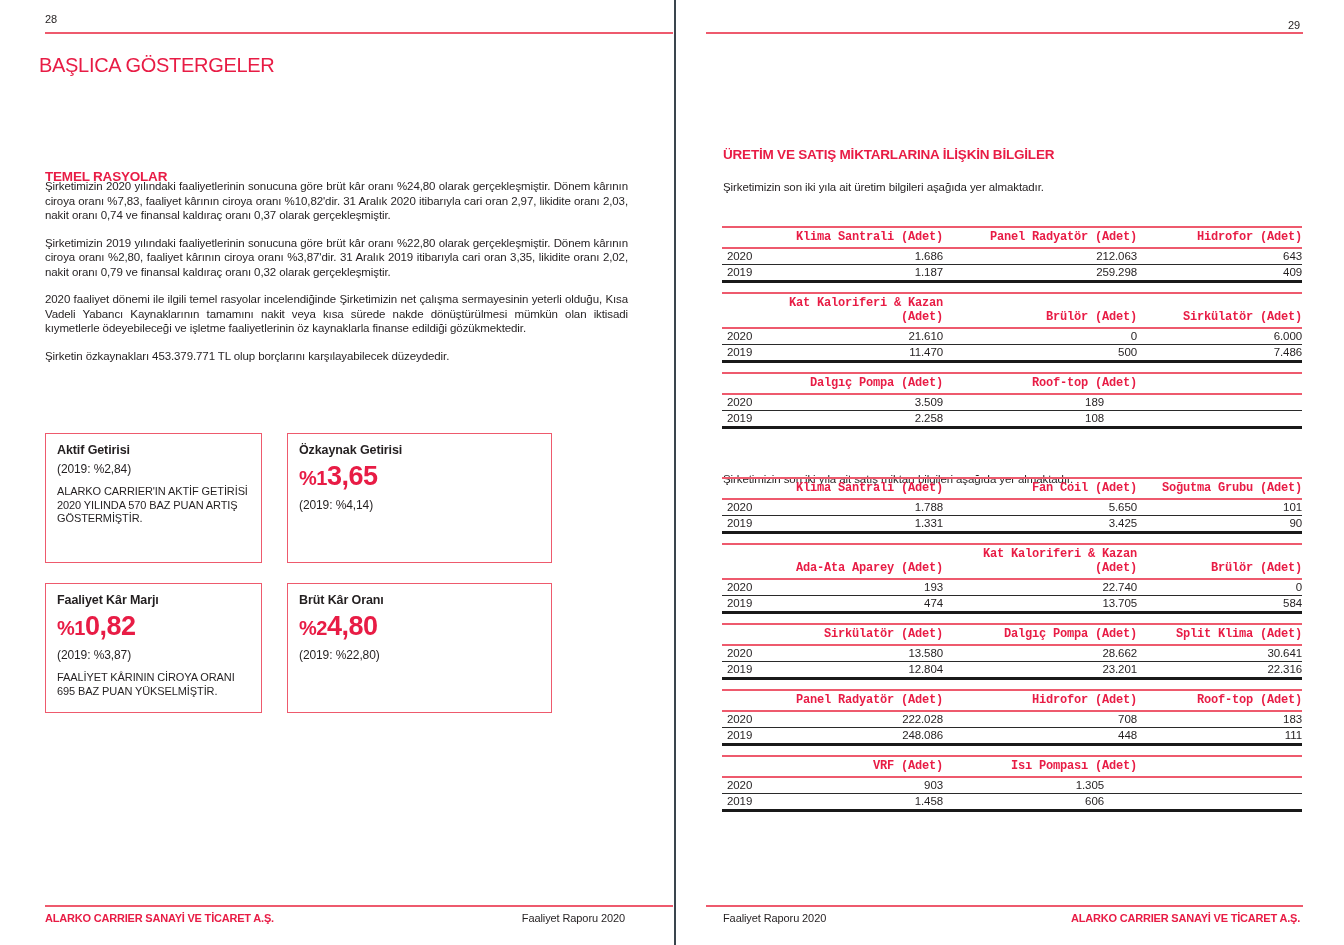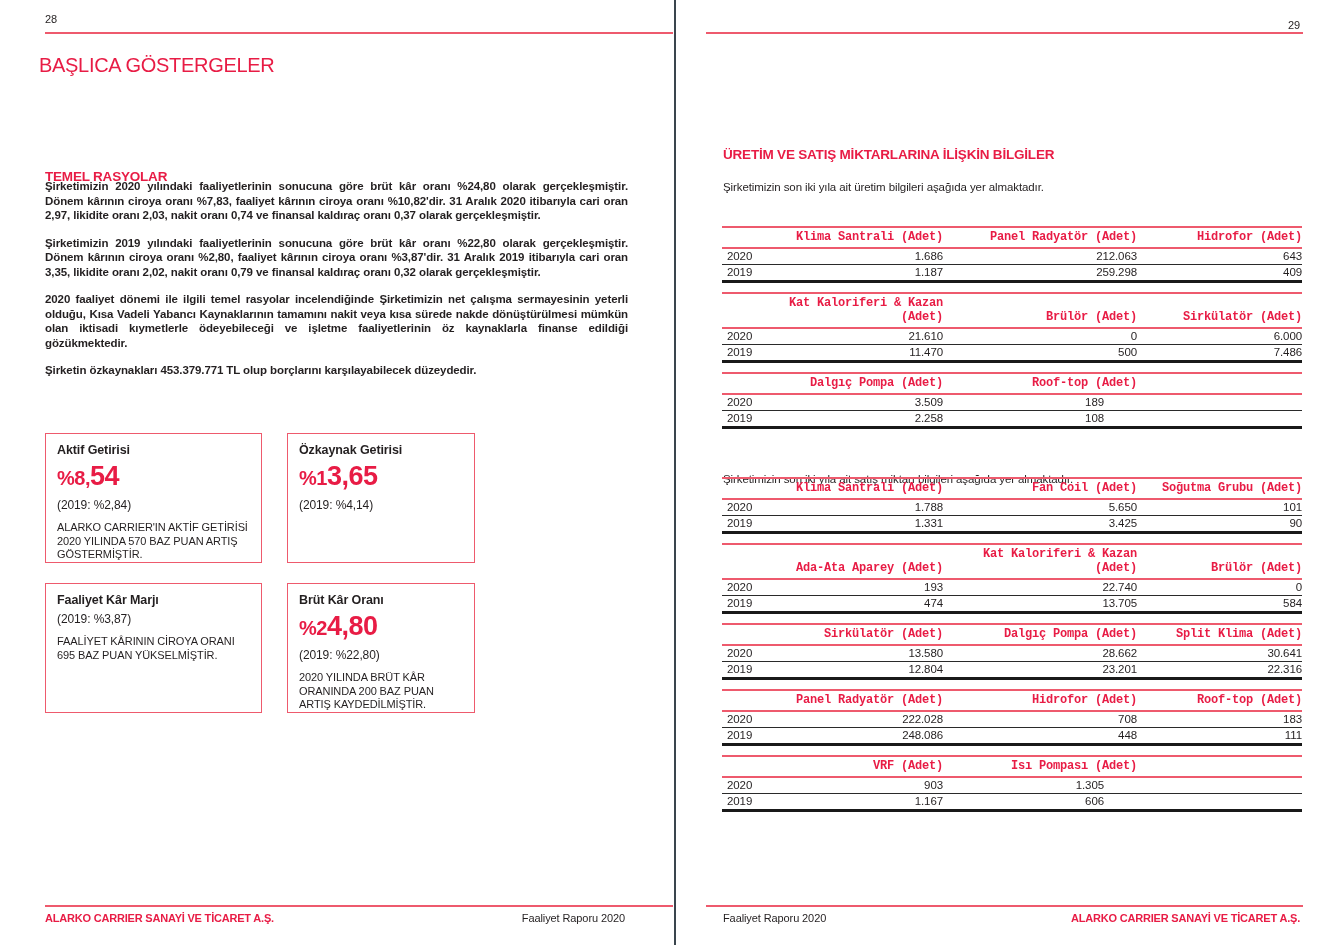--- a/index.html
+++ b/index.html
@@ -15,26 +15,26 @@
     font-family:"Liberation Sans","DejaVu Sans",sans-serif;
     color:var(--ink);letter-spacing:-0.1px;
   }
   .abs{position:absolute;}
   .divider{left:674px;top:0;width:2px;height:945px;background:var(--divider);}
   .rule-red{height:2px;background:var(--rule);}
   .pagenum{font-size:11px;color:var(--ink);}
   .doc-title{left:39px;top:54px;font-size:20px;font-weight:normal;color:var(--accent);letter-spacing:-0.3px;text-align:center;}
   .section-title{font-size:13.5px;font-weight:bold;color:var(--accent);letter-spacing:-0.2px;}
   .paras{left:45px;top:179px;width:583px;}
-  .paras p{font-size:11.5px;line-height:14.5px;text-align:justify;margin-bottom:13px;font-weight:bold;}
+  .paras p{font-size:11.5px;line-height:14.5px;text-align:justify;margin-bottom:13px;}
   .intro{font-size:11.5px;line-height:14px;}
 
   
   .card{border:1px solid var(--rule);background:#fff;padding:9px 11px 8px;width:217px;height:130px;}
-  .card.w2{width:188px;}
+  .card.w2{width:265px;}
   .card .c-title{font-size:12.5px;font-weight:bold;color:var(--ink);margin-bottom:4px;}
   .card .c-value{font-size:27px;font-weight:bold;color:var(--accent);line-height:30px;letter-spacing:-0.5px;}
   .card .c-value::first-letter{font-size:20px;}
   .card .c-prev{font-size:12px;margin-top:5px;}
   .card .c-caption{font-size:11px;line-height:13.5px;margin-top:9px;letter-spacing:-0.1px;}
 
   
   .tables{width:580px;}
   table.dtable{width:100%;border-collapse:collapse;table-layout:fixed;
     border-top:2px solid var(--rule);border-bottom:3px solid #191919;margin-bottom:9px;}
@@ -64,39 +64,38 @@
 
 <div class="abs paras">
   <p>Şirketimizin 2020 yılındaki faaliyetlerinin sonucuna göre brüt kâr oranı %24,80 olarak gerçekleşmiştir. Dönem kârının ciroya oranı %7,83, faaliyet kârının ciroya oranı %10,82'dir. 31 Aralık 2020 itibarıyla cari oran 2,97, likidite oranı 2,03, nakit oranı 0,74 ve finansal kaldıraç oranı 0,37 olarak gerçekleşmiştir.</p>
   <p>Şirketimizin 2019 yılındaki faaliyetlerinin sonucuna göre brüt kâr oranı %22,80 olarak gerçekleşmiştir. Dönem kârının ciroya oranı %2,80, faaliyet kârının ciroya oranı %3,87'dir. 31 Aralık 2019 itibarıyla cari oran 3,35, likidite oranı 2,02, nakit oranı 0,79 ve finansal kaldıraç oranı 0,32 olarak gerçekleşmiştir.</p>
   <p>2020 faaliyet dönemi ile ilgili temel rasyolar incelendiğinde Şirketimizin net çalışma sermayesinin yeterli olduğu, Kısa Vadeli Yabancı Kaynaklarının tamamını nakit veya kısa sürede nakde dönüştürülmesi mümkün olan iktisadi kıymetlerle ödeyebileceği ve işletme faaliyetlerinin öz kaynaklarla finanse edildiği gözükmektedir.</p>
   <p>Şirketin özkaynakları 453.379.771 TL olup borçlarını karşılayabilecek düzeydedir.</p>
 </div>
 
 <div class="abs card" style="left:45px;top:433px;">
   <div class="c-title">Aktif Getirisi</div>
-  <div class="c-value">%8,54</div>
   <div class="c-prev">(2019: %2,84)</div>
   <div class="c-caption">ALARKO CARRIER'IN AKTİF GETİRİSİ 2020 YILINDA 570 BAZ PUAN ARTIŞ GÖSTERMİŞTİR.</div>
 </div>
 <div class="abs card w2" style="left:287px;top:433px;">
   <div class="c-title">Özkaynak Getirisi</div>
   <div class="c-value">%13,65</div>
   <div class="c-prev">(2019: %4,14)</div>
 </div>
 <div class="abs card" style="left:45px;top:583px;">
   <div class="c-title">Faaliyet Kâr Marjı</div>
+  <div class="c-value">%10,82</div>
   <div class="c-prev">(2019: %3,87)</div>
   <div class="c-caption">FAALİYET KÂRININ CİROYA ORANI 695 BAZ PUAN YÜKSELMİŞTİR.</div>
 </div>
 <div class="abs card w2" style="left:287px;top:583px;">
   <div class="c-title">Brüt Kâr Oranı</div>
   <div class="c-value">%24,80</div>
   <div class="c-prev">(2019: %22,80)</div>
-  <div class="c-caption">2020 YILINDA BRÜT KÂR ORANINDA 200 BAZ PUAN ARTIŞ KAYDEDİLMİŞTİR.</div>
 </div>
 
 <div class="abs rule-red" style="left:45px;top:905px;width:628px;"></div>
 <div class="abs footer-co" style="left:45px;top:912px;">ALARKO CARRIER SANAYİ VE TİCARET A.Ş.</div>
 <div class="abs footer-report tar" style="left:45px;top:912px;width:580px;">Faaliyet Raporu 2020</div>
 
 <div class="abs pagenum tar" style="left:1240px;top:13px;width:60px;margin-top:6px;">29</div>
 <div class="abs rule-red" style="left:706px;top:32px;width:597px;"></div>
 
 <div class="abs section-title" style="left:723px;top:147px;">ÜRETİM VE SATIŞ MİKTARLARINA İLİŞKİN BİLGİLER</div>
@@ -336,21 +335,21 @@
       </thead>
       <tbody>
         <tr>
           <td>2020</td>
           <td>903</td>
           <td>1.305</td>
           <td></td>
         </tr>
         <tr>
           <td>2019</td>
-          <td>1.167</td>
+          <td>1.458</td>
           <td>606</td>
           <td></td>
         </tr>
       </tbody>
     </table>
   </div>
 
 <div class="abs rule-red" style="left:706px;top:905px;width:597px;"></div>
 <div class="abs footer-report" style="left:723px;top:912px;">Faaliyet Raporu 2020</div>
 <div class="abs footer-co tar" style="left:706px;top:912px;width:594px;">ALARKO CARRIER SANAYİ VE TİCARET A.Ş.</div>

